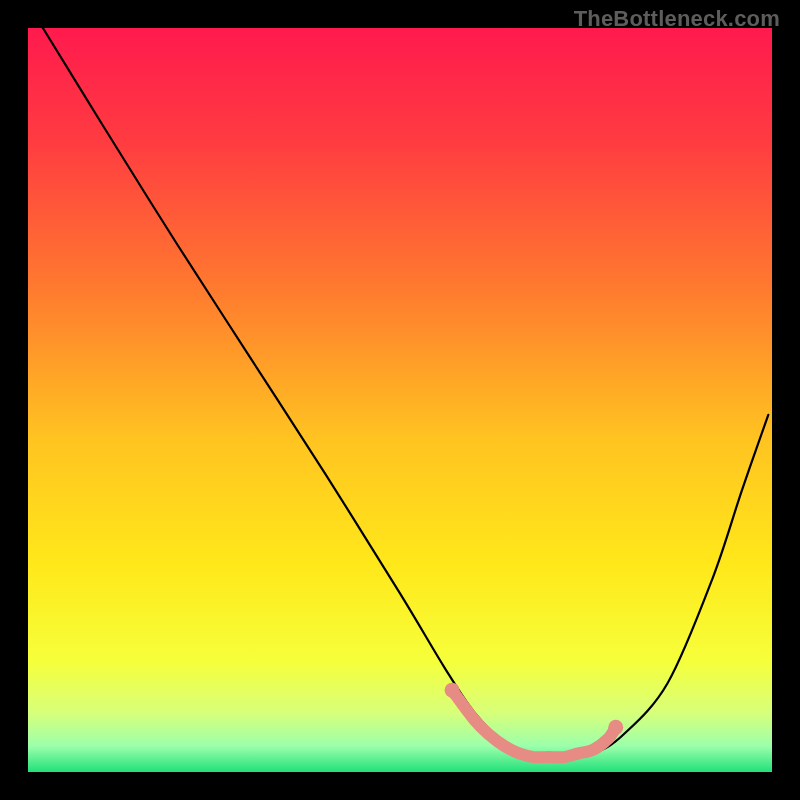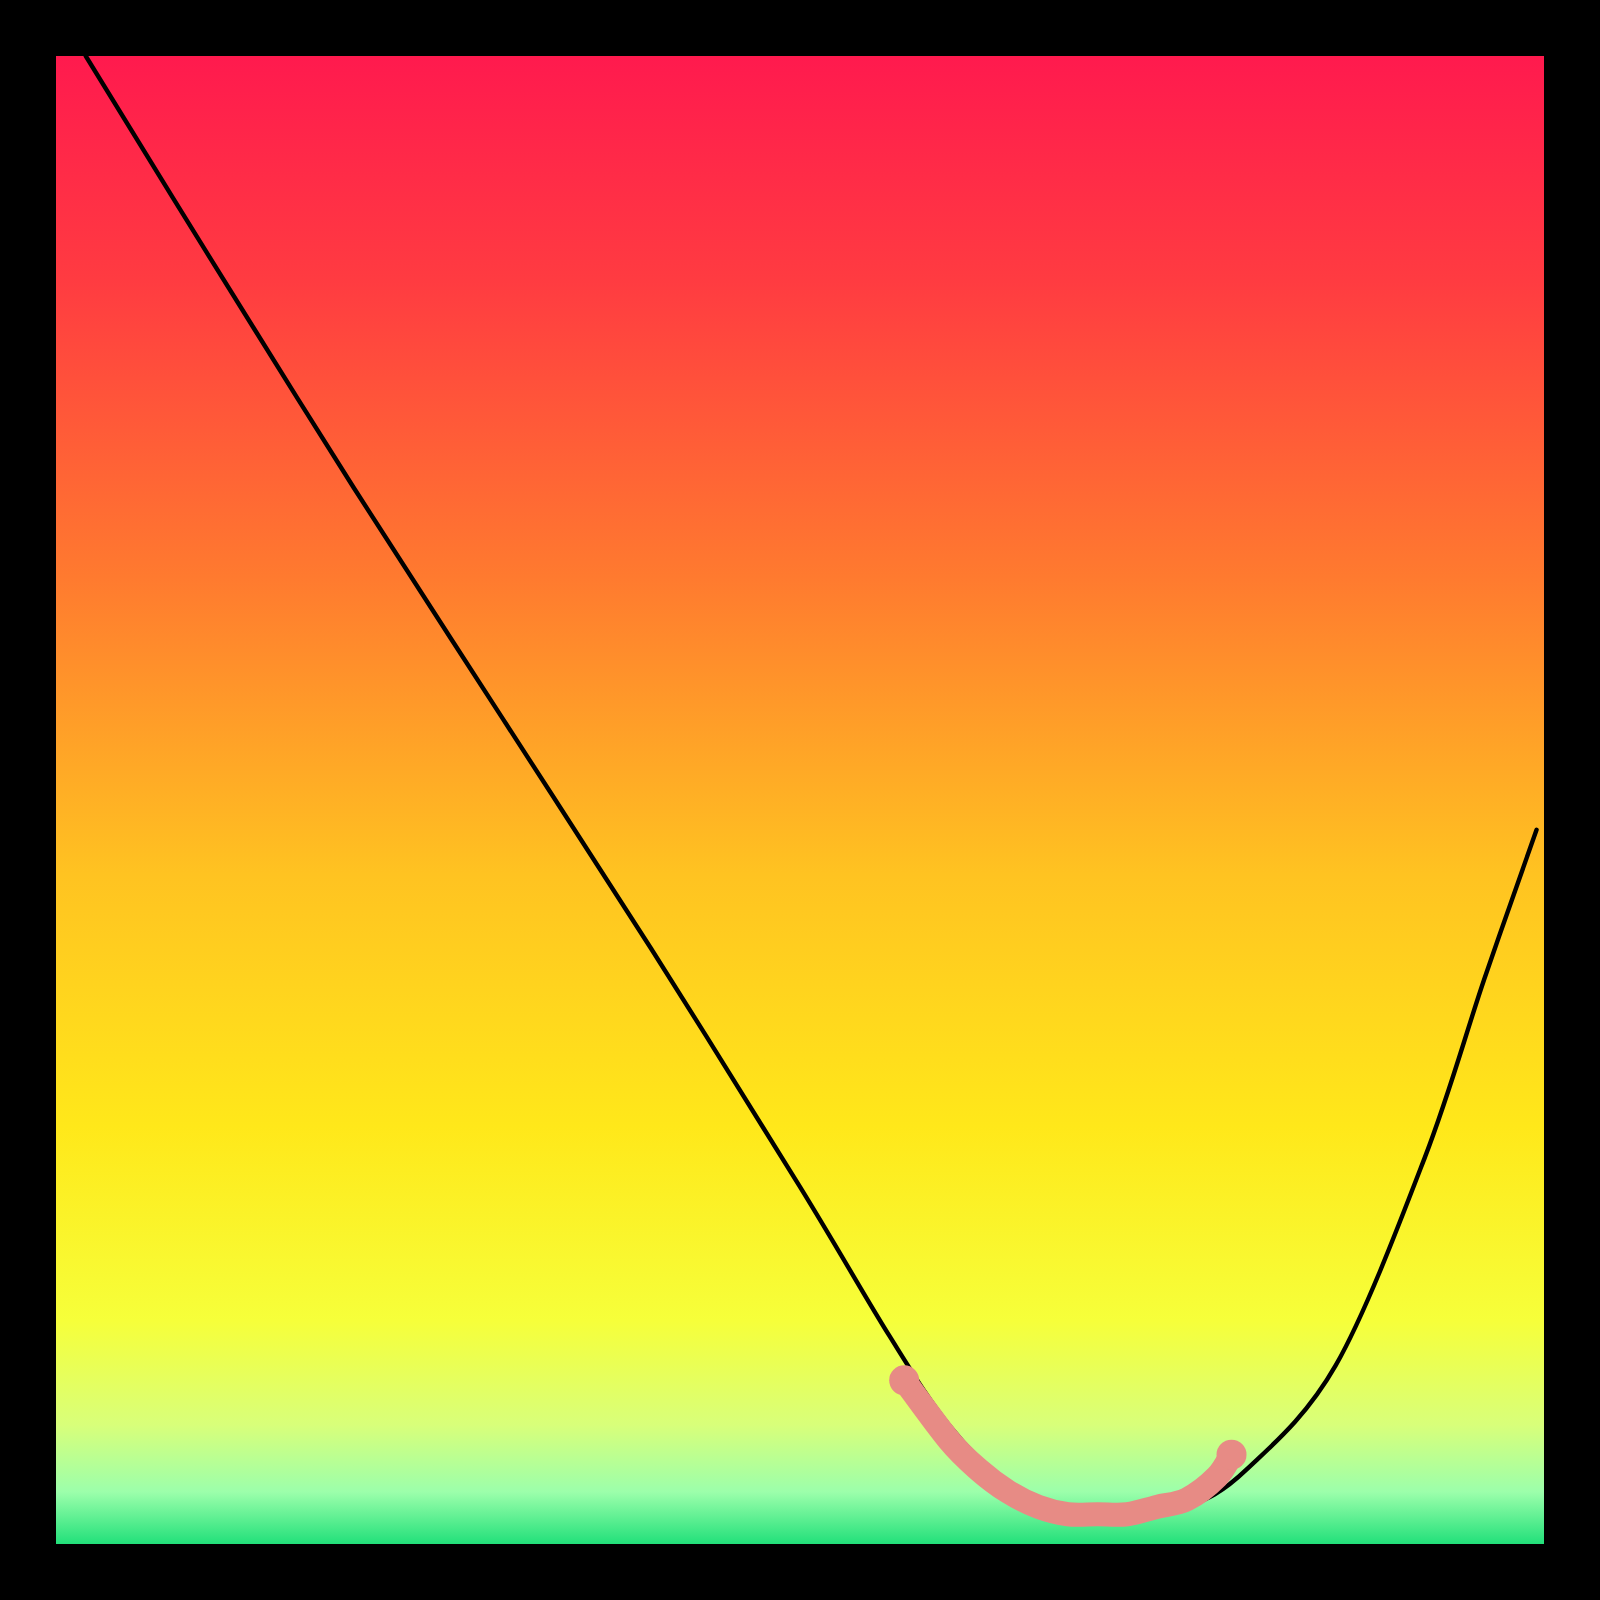--- a/index.html
+++ b/index.html
@@ -47,20 +47,21 @@
     left: 0;
     top: 0;
     width: 100%;
     height: 100%;
   }
 </style>
 </head>
 <body>
 
 <div class="frame">
+  <div class="watermark">TheBottleneck.com</div>
   <div class="plot-area">
     <svg class="gradient" viewBox="0 0 744 744" preserveAspectRatio="none">
       <defs>
         <linearGradient id="bg" x1="0" y1="0" x2="0" y2="1">
             <stop offset="0%" stop-color="#ff1a4e"></stop>
             <stop offset="15%" stop-color="#ff3b41"></stop>
             <stop offset="35%" stop-color="#ff7a2f"></stop>
             <stop offset="55.00000000000001%" stop-color="#ffc321"></stop>
             <stop offset="72%" stop-color="#ffe81a"></stop>
             <stop offset="85%" stop-color="#f6ff3a"></stop>

